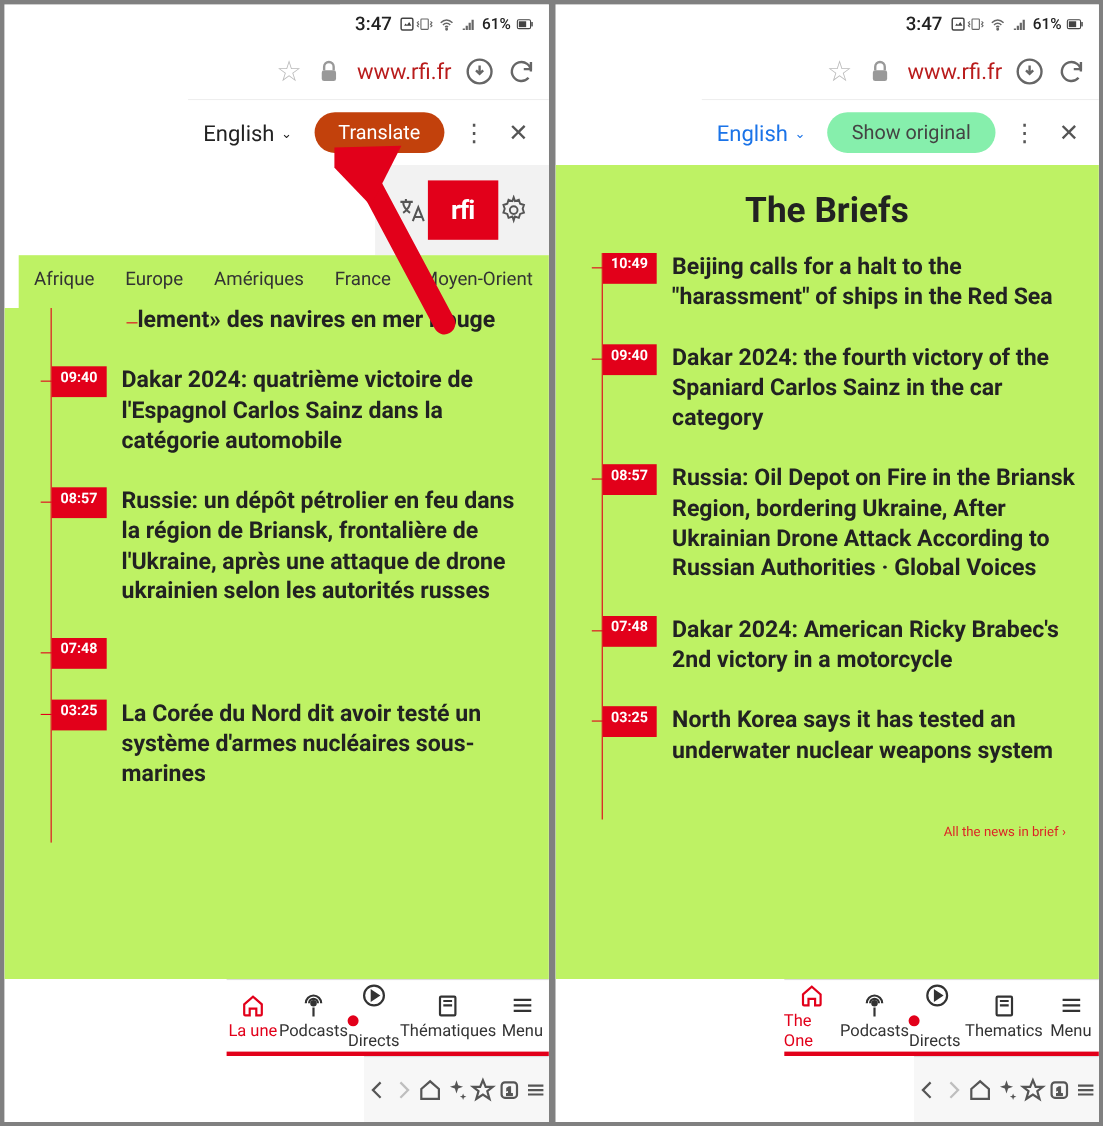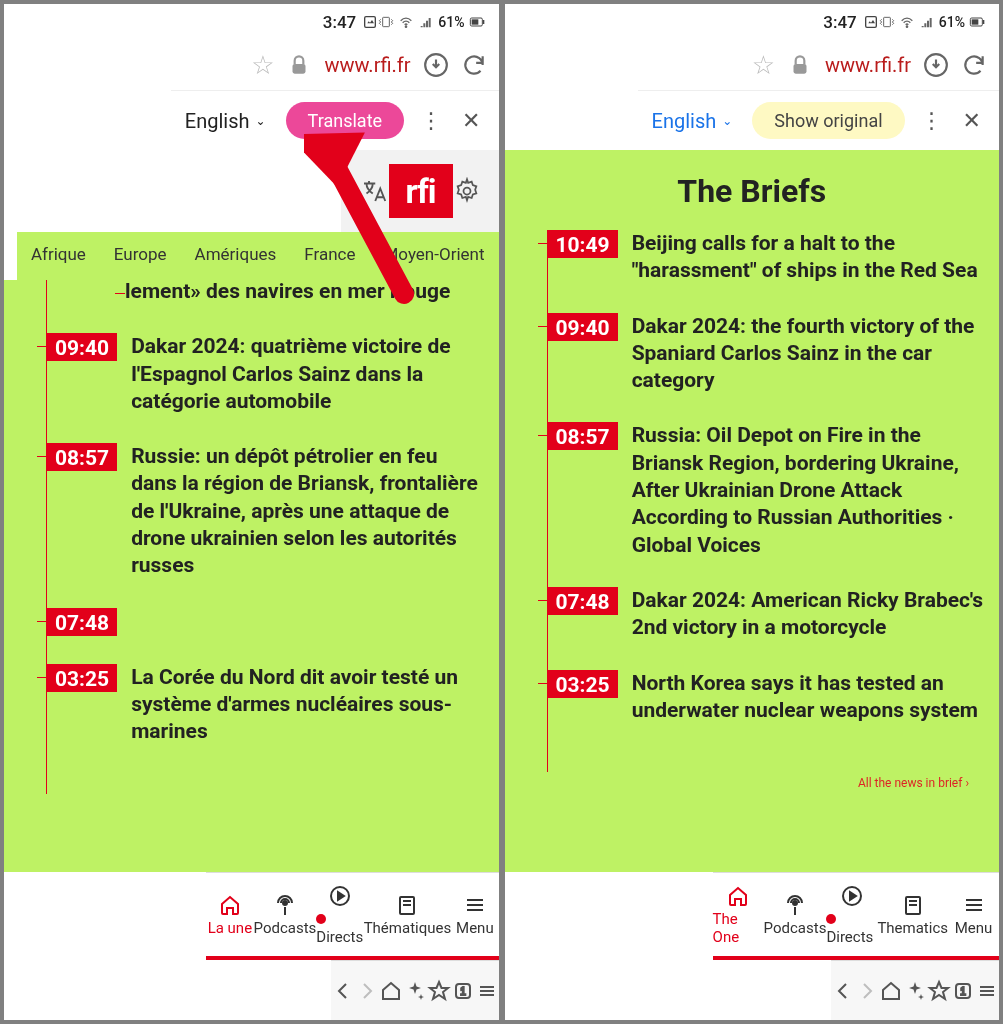--- a/index.html
+++ b/index.html
@@ -75,43 +75,43 @@
   .lang-select.active { color: #1a73e8; }
   .lang-select .chev { font-size: 12px; }
   .spacer { flex: 1; }
   .pill {
     padding: 8px 22px;
     border-radius: 24px;
     font-size: 18px;
     font-weight: 400;
     cursor: pointer;
   }
-  .pill.blue { background: #ec4899; color: #fff; }
-  .pill.gray { background: #fef9c3; color: #444; }
+  .pill.blue { background: #c2410c; color: #fff; }
+  .pill.gray { background: #86efac; color: #444; }
   .dots { font-size: 22px; color: #555; padding: 0 6px; }
   .close-x { font-size: 22px; color: #555; padding: 0 4px; }
   
   .site-header {
     background: #f2f2f2;
     display: flex;
     align-items: center;
     justify-content: space-between;
     padding: 14px 18px;
   }
   .site-header .hicon { color: #555; }
   .logo {
     width: 64px;
     height: 54px;
     background: #e2001a;
     color: #fff;
     display: flex;
     align-items: center;
     justify-content: center;
     font-weight: 700;
-    font-size: 33px;
+    font-size: 24px;
     letter-spacing: -1px;
   }
   
   .nav-tabs {
     background: #bef264;
     display: flex;
     padding: 6px 0 10px;
     overflow: hidden;
     font-size: 17px;
     color: #333;
@@ -148,21 +148,21 @@
     left: -10px;
     top: 13px;
     width: 10px;
     height: 1px;
     background: #e2001a;
   }
   .time-badge {
     background: #e2001a;
     color: #fff;
     font-weight: 700;
-    font-size: 21px;
+    font-size: 13px;
     padding: 3px 8px;
     height: 28px;
     margin-left: 0;
     margin-right: 14px;
     white-space: nowrap;
   }
   .headline {
     font-size: 21px;
     font-weight: 700;
     color: #222;
@@ -176,21 +176,21 @@
     font-size: 12px;
     padding: 4px 16px 2px 0;
     opacity: 0.85;
   }
   
   .site-bottom {
     background: #fff;
     display: flex;
     border-top: 1px solid #ddd;
     border-bottom: 4px solid #e2001a;
-    height: 88px;
+    height: 70px;
   }
   .sb-item {
     flex: 1;
     display: flex;
     flex-direction: column;
     align-items: center;
     justify-content: center;
     font-size: 15px;
     color: #333;
     gap: 2px;

